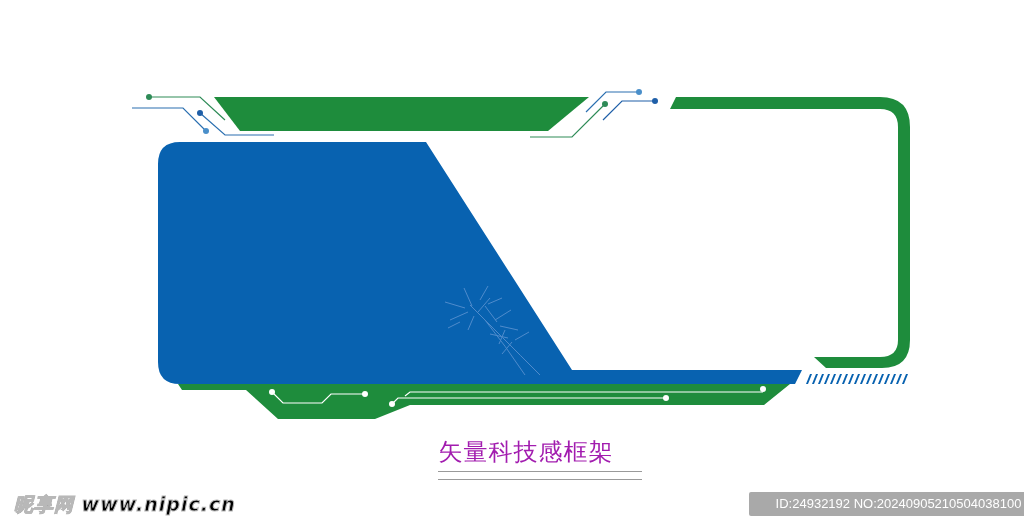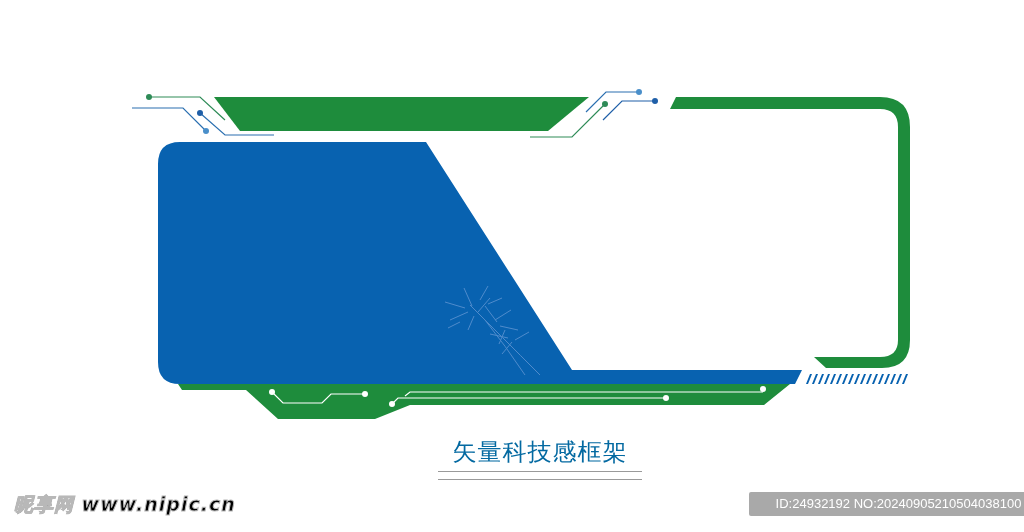--- a/index.html
+++ b/index.html
@@ -1,20 +1,20 @@
 <!DOCTYPE html>
 <html><head>
   <meta charset="utf-8">
   <style>
     html, body { margin: 0; padding: 0; background: #ffffff; }
     body { width: 1024px; height: 532px; position: relative; overflow: hidden;
            font-family: "DejaVu Sans", sans-serif; }
     .canvas { position: absolute; left: 0; top: 0; width: 1024px; height: 532px; }
-    .caption { position: absolute; left: 438px; top: 436px; width: 204px; text-align: center;
-               font-size: 24px; color: #0369a1; letter-spacing: 1px; }
+    .caption { position: absolute; left: 424px; top: 436px; width: 204px; text-align: center;
+               font-size: 24px; color: #a21caf; letter-spacing: 1px; }
     .caption-lines { position: absolute; left: 438px; top: 471px; width: 204px; height: 7px;
                      border-top: 1px solid #9a9a9a; border-bottom: 1px solid #9a9a9a; }
     .wm-left { position: absolute; left: 14px; top: 492px; font-size: 19px; font-weight: bold;
                color: #000000; -webkit-text-stroke: 1px #b8b8b8; font-style: italic; letter-spacing: 1px; }
     .wm-right { position: absolute; left: 749px; top: 492px; width: 299px; height: 24px;
                 background: #a9a9a9; color: #ffffff; font-size: 13px; line-height: 24px;
                 text-align: center; border-radius: 2px; font-family: "Liberation Sans", sans-serif; }
   </style>
 </head>
 <body>

